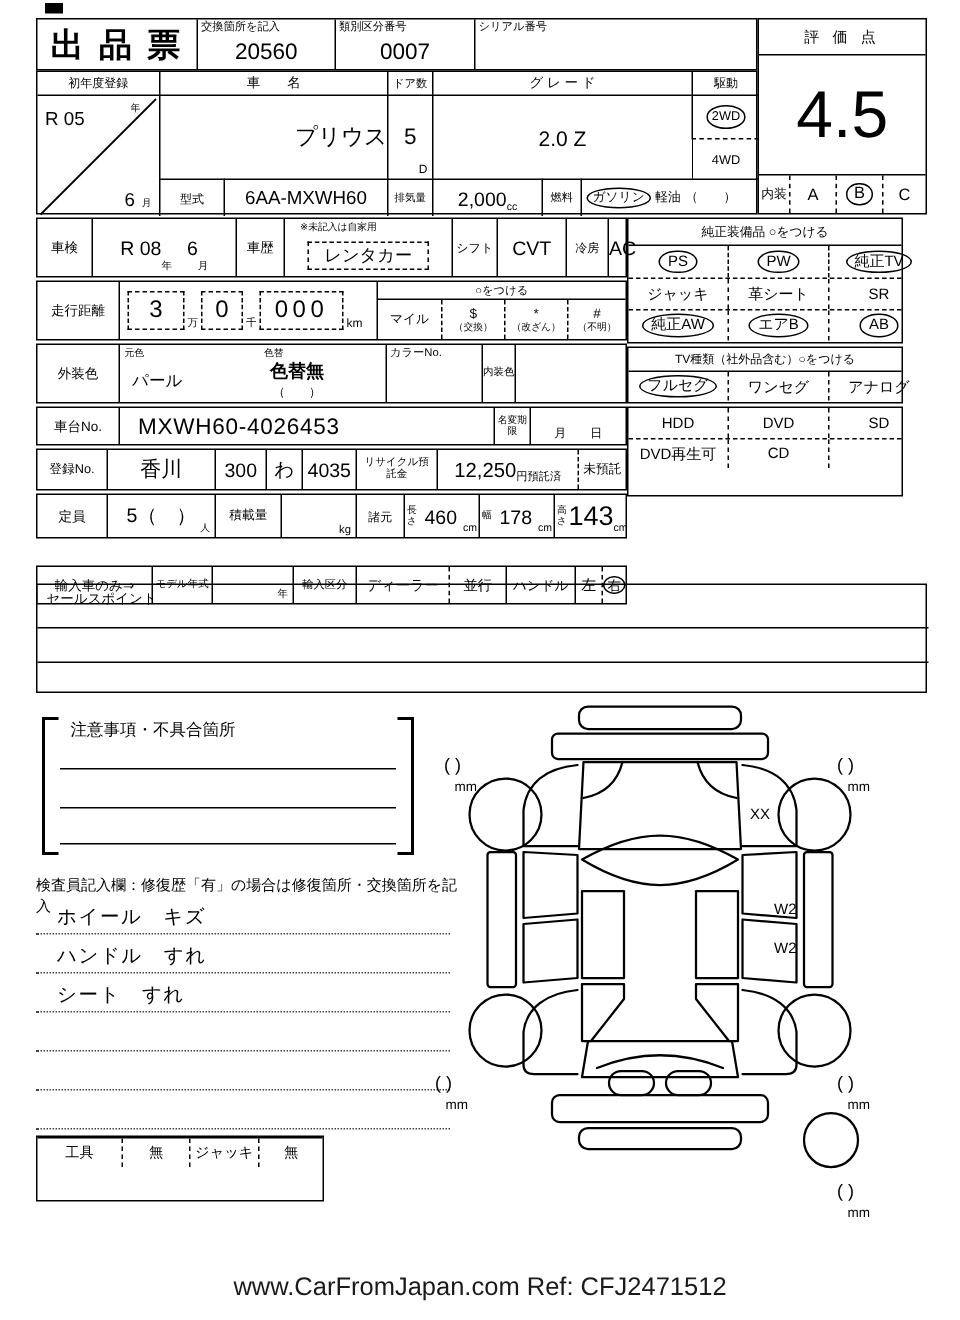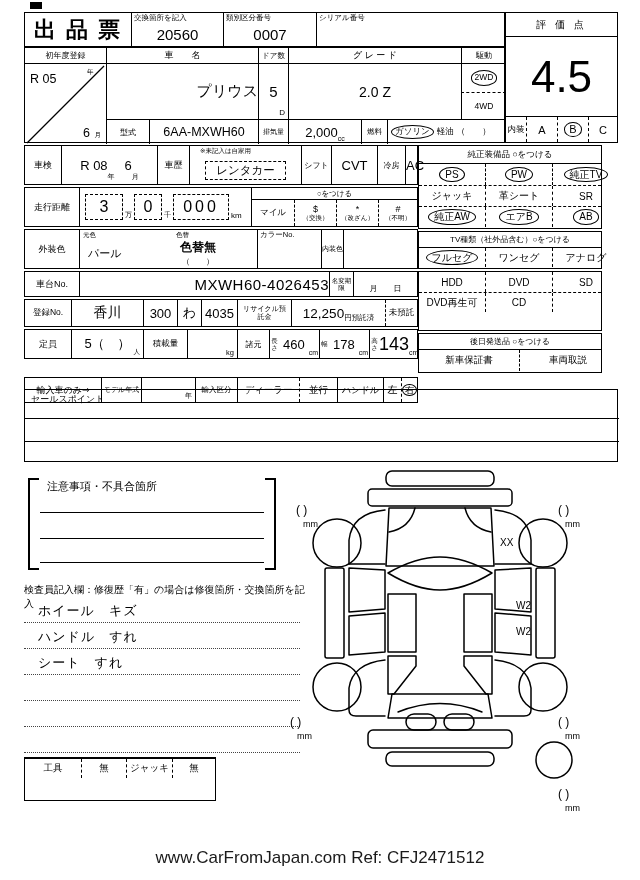--- a/index.html
+++ b/index.html
@@ -184,21 +184,21 @@
     </div>
     <div class="bl" style="width:64px">
       <div class="sl">カラーNo.</div>
     </div>
     <div class="ct bl vwrap" style="width:22px;font-size:7px">内装色</div>
     <div class="bl fill"></div>
   </div>
 
   <div class="abs bx fx" style="left:0;top:259px;width:394px;height:26px">
     <div class="ct" style="width:54px;font-size:9px">車台No.</div>
-    <div class="ct bl" style="width:250px;font-size:15px;justify-content:flex-end;padding-left:12px;letter-spacing:0.5px">
+    <div class="ct bl" style="width:250px;font-size:15px;justify-content:flex-start;padding-left:12px;letter-spacing:0.5px">
       <span>MXWH60-4026453</span>
       </div>
     <div class="ct bl vwrap" style="width:24px;font-size:6.5px">名変期限</div>
     <div class="ct bl fill" style="font-size:8px;align-items:flex-end;padding-bottom:2px">月　　日</div>
   </div>
 
   <div class="abs bx fx" style="left:0;top:287px;width:394px;height:28px">
     <div class="ct" style="width:46px;font-size:8.5px">登録No.</div>
     <div class="ct bl" style="width:72px;font-size:14px">香川</div>
     <div class="ct bl" style="width:34px;font-size:13px">300</div>
@@ -335,31 +335,20 @@
           </div>
         <div class="eqcell bld" style="width:67px">
             <span>CD</span>
           </div>
         <div class="eqcell bld" style="width:67px">
             <span></span>
           </div>
       </div>
     </div>
 
-    <div class="bx" style="height:40px;margin-top:2px">
-      <div class="ct bb" style="height:16px;font-size:8px">後日発送品 ○をつける</div>
-      <div class="fx" style="height:21px">
-        <div class="eqcell" style="width:100px;font-size:9.5px">
-            <span>新車保証書</span>
-          </div>
-        <div class="eqcell bld" style="width:97px;font-size:9.5px">
-            <span>車両取説</span>
-          </div>
-      </div>
-    </div>
   </div>
 </div>
 
 <div class="abs" style="left:28px;top:478px;width:11px;height:92px;border-left:2px solid #000;border-top:2px solid #000;border-bottom:2px solid #000"></div>
 <div class="abs" style="left:265px;top:478px;width:11px;height:92px;border-right:2px solid #000;border-top:2px solid #000;border-bottom:2px solid #000"></div>
 <div class="abs" style="left:47px;top:479px;font-size:11px">注意事項・不具合箇所</div>
 <div class="abs rline" style="left:40px;top:512px;width:224px"></div>
 <div class="abs rline" style="left:40px;top:538px;width:224px"></div>
 <div class="abs rline" style="left:40px;top:562px;width:224px"></div>
 

